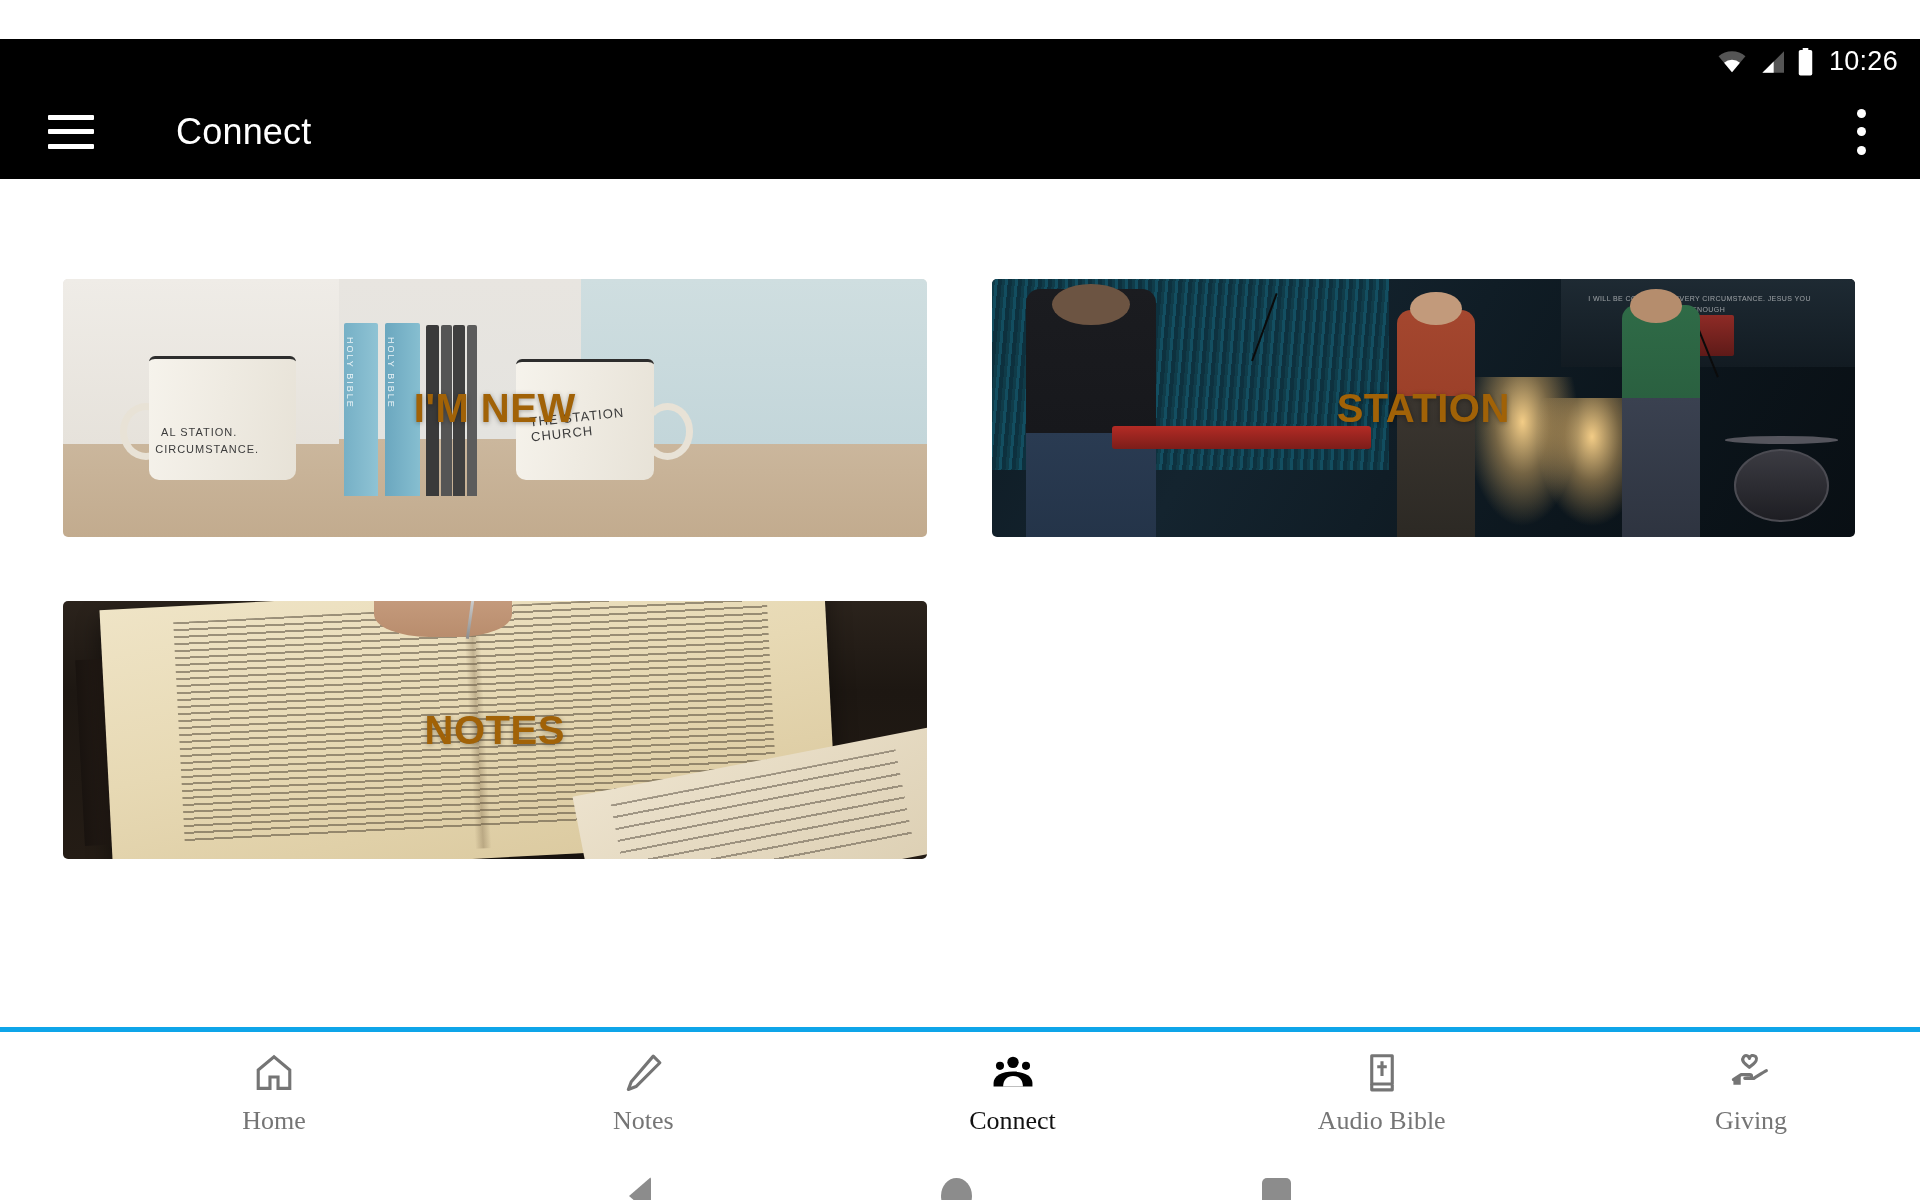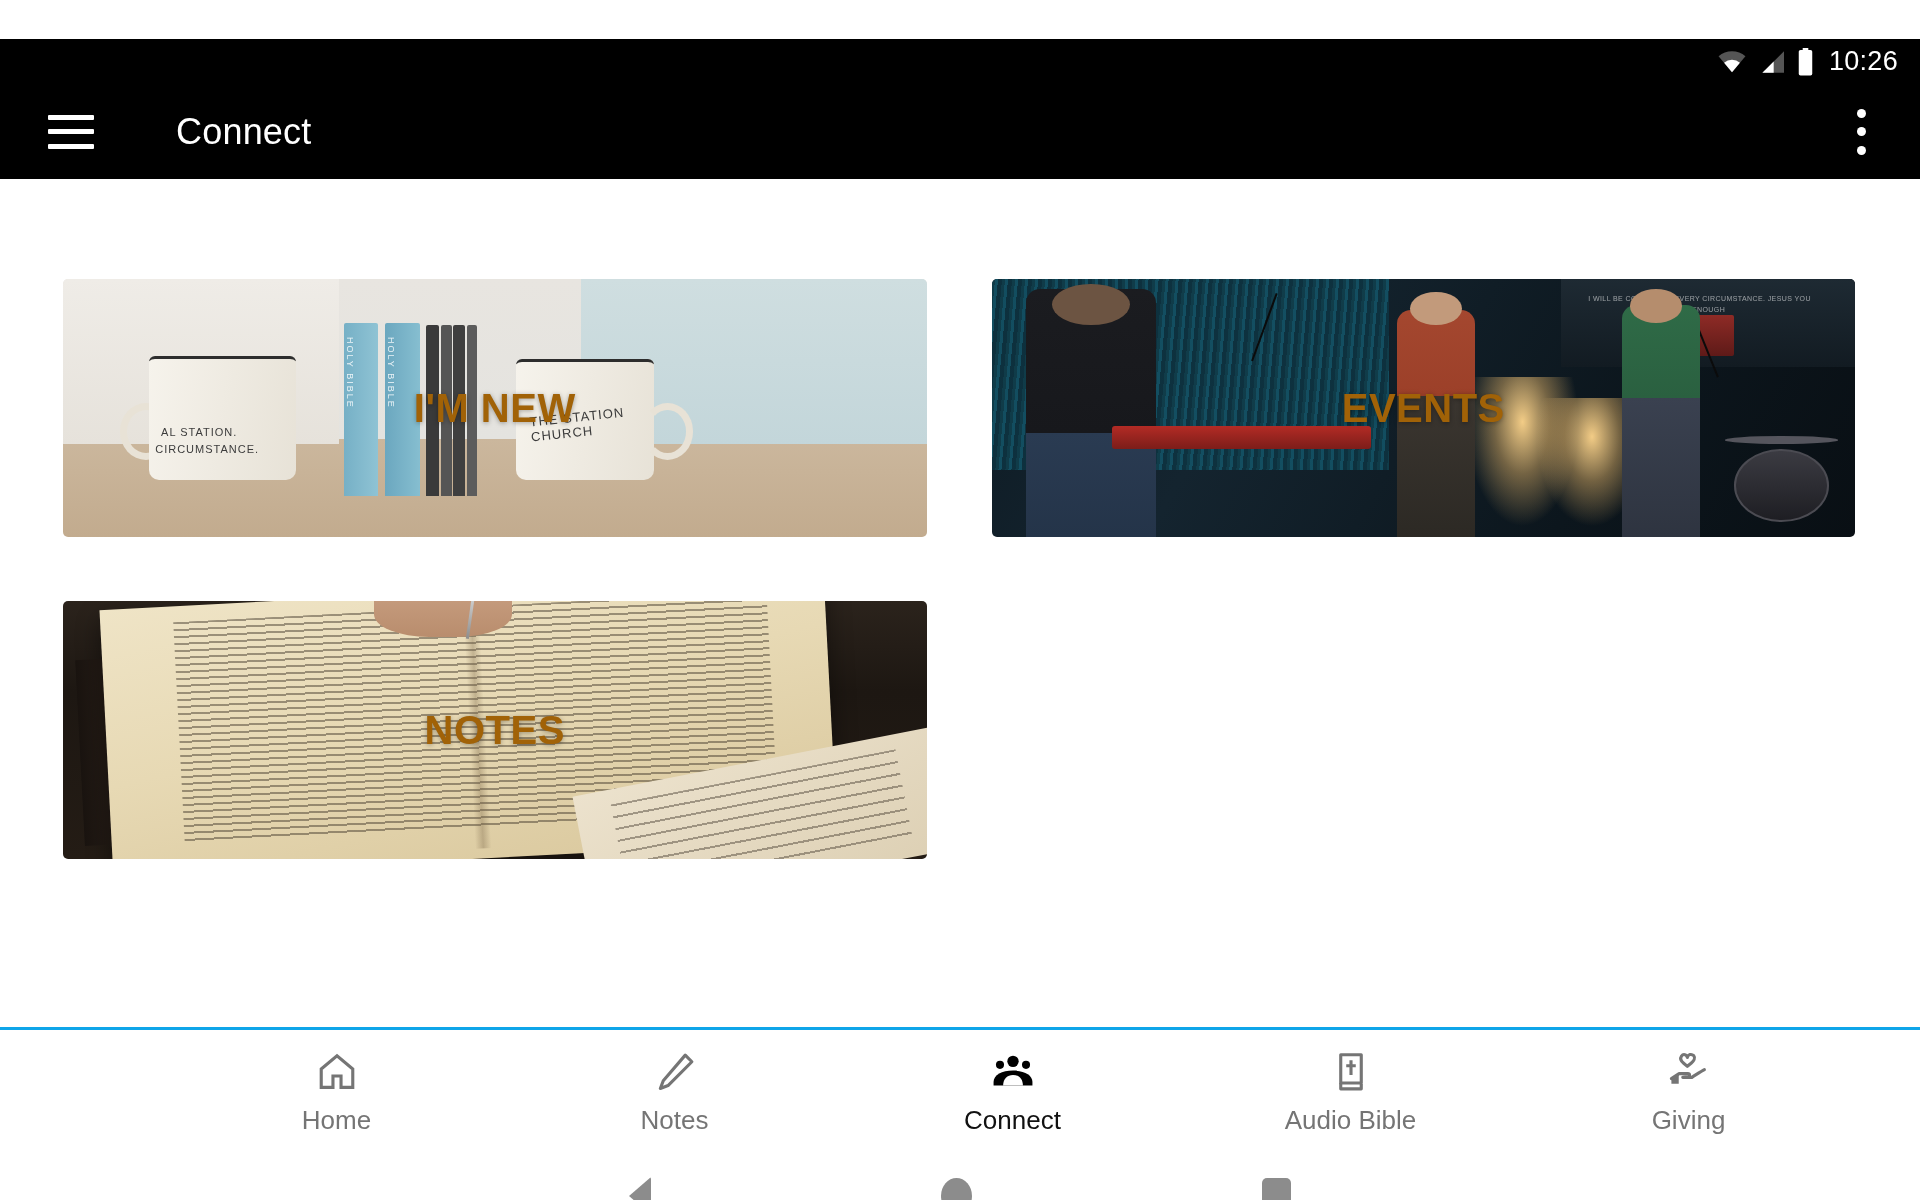--- a/index.html
+++ b/index.html
@@ -216,23 +216,24 @@
   .art-social .ph2 { left:41%; top:52%; width:6%; height:19%; background:#0e1014; transform:rotate(-8deg); }
   .art-social .ph3 { left:62%; top:58%; width:5%; height:17%; background:#101217; transform:rotate(10deg); }
   .art-social .glow { position:absolute; border-radius:50%; filter:blur(9px); opacity:0.8; }
   .art-social .g1 { left:2%;  top:14%; width:5%;  height:16%; background:#e8a23a; }
   .art-social .g2 { left:3%;  top:36%; width:7%;  height:16%; background:#9fc8e8; }
   .art-social .g3 { left:72%; top:20%; width:6%;  height:12%; background:#8fb7d8; }
 
   
   .tabbar {
     position:absolute; left:0; top:988px; width:1920px; height:125px;
-    background:#ffffff; border-top:3px solid #0ea5e9;
-    display:flex; align-items:center; justify-content:center;
+    background:#ffffff; border-top:5px solid #0ea5e9;
+    display:flex; align-items:center; justify-content:space-between;
     padding-left:105px;
+    font-family:Liberation Serif, serif;
   }
   .tab {
     width:338px; display:flex; flex-direction:column; align-items:center;
     gap:12px; cursor:pointer;
   }
   .tab-icon { height:46px; display:flex; align-items:center; justify-content:center; }
   .tab-label { font-size:26px; color:#757575; line-height:1; }
   .tab.active .tab-label { color:#111111; }
 
   
@@ -327,21 +328,21 @@
           <div class="cymbal"></div>
             <div class="drum"></div>
           <div class="person p1"></div>
             <div class="p1head"></div>
           <div class="keyboard"></div>
           <div class="person p2"></div>
             <div class="p2head"></div>
           <div class="person p3"></div>
             <div class="p3head"></div>
         </div>
-        <div class="card-label">EVENTS</div>
+        <div class="card-label">STATION</div>
       </div>
 
       <div class="card">
         <div class="card-art art-notes">
           <div class="spine"></div>
           <div class="page">
               <div class="pagecols"></div>
               <div class="gutter"></div>
             </div>
           <div class="notebook"></div>

